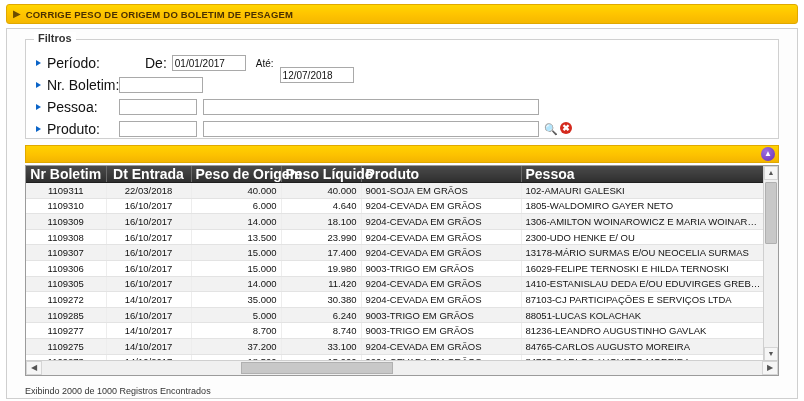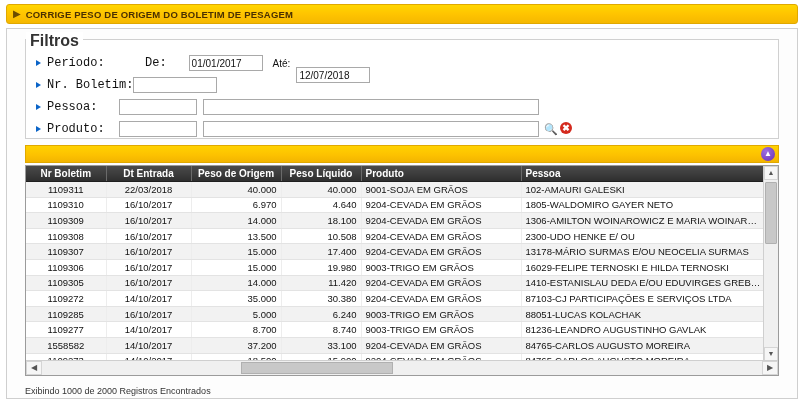--- a/index.html
+++ b/index.html
@@ -65,24 +65,24 @@
     left: 18px;
     right: 18px;
     height: 100px;
     border: 1px solid #d0d0d0;
     background: #ffffff;
     box-sizing: border-box;
   }
   .filters-legend {
     position: absolute;
     top: -8px;
-    left: 0;
+    left: 8px;
     background: #ffffff;
     padding: 0 4px;
-    font-size: 16px;
+    font-size: 11px;
     font-weight: bold;
     color: #333;
   }
   .filter-row {
     position: absolute;
     left: 10px;
     display: flex;
     align-items: center;
     height: 18px;
     font-size: 10px;
@@ -91,25 +91,24 @@
   .arrow {
     width: 0;
     height: 0;
     border-left: 5px solid #0b64c8;
     border-top: 3.5px solid transparent;
     border-bottom: 3.5px solid transparent;
     margin-right: 6px;
   }
   .flabel {
     min-width: 62px;
-    font-size: 12px;
+    font-size: 14px;
     color: #111;
-    font-family: Liberation Mono, monospace;
-  }
-  .flabel.narrow { min-width: 0; margin-right: 22px; padding-left: 36px; }
+  }
+  .flabel.narrow { min-width: 0; margin-right: 5px; padding-left: 36px; }
   .inp {
     border: 1px solid #a9a9a9;
     background: #fff;
     height: 14px;
     font-size: 10px;
     font-family: "Liberation Sans", sans-serif;
     padding: 0 2px;
     color: #111;
     box-sizing: content-box;
     outline: none;
@@ -193,21 +192,21 @@
   }
   table.grid {
     border-collapse: collapse;
     width: 740px;
     table-layout: fixed;
     font-size: 9.5px;
   }
   table.grid th {
     background: linear-gradient(to bottom, #4a4a4a 0%, #3a3a3a 60%, #2e2e2e 100%);
     color: #ffffff;
-    font-size: 10px;
+    font-size: 14px;
     font-weight: bold;
     height: 15px;
     border-right: 1px solid #6a6a6a;
     border-bottom: 1px solid #1f1f1f;
     padding: 0 4px;
     text-align: center;
     white-space: nowrap;
   }
   table.grid td {
     height: 14.6px;
@@ -381,38 +380,38 @@
               <td class="c-num">1109311</td>
               <td class="c-num">22/03/2018</td>
               <td class="c-right">40.000</td>
               <td class="c-right">40.000</td>
               <td class="c-left">9001-SOJA EM GRÃOS</td>
               <td class="c-left">102-AMAURI GALESKI</td>
             </tr>
             <tr class="row-norm">
               <td class="c-num">1109310</td>
               <td class="c-num">16/10/2017</td>
-              <td class="c-right">6.970</td>
+              <td class="c-right">6.000</td>
               <td class="c-right">4.640</td>
               <td class="c-left">9204-CEVADA EM GRÃOS</td>
               <td class="c-left">1805-WALDOMIRO GAYER NETO</td>
             </tr>
             <tr class="row-alt">
               <td class="c-num">1109309</td>
               <td class="c-num">16/10/2017</td>
               <td class="c-right">14.000</td>
               <td class="c-right">18.100</td>
               <td class="c-left">9204-CEVADA EM GRÃOS</td>
               <td class="c-left">1306-AMILTON WOINAROWICZ E MARIA WOINAROWICZ</td>
             </tr>
             <tr class="row-norm">
               <td class="c-num">1109308</td>
               <td class="c-num">16/10/2017</td>
               <td class="c-right">13.500</td>
-              <td class="c-right">10.508</td>
+              <td class="c-right">23.990</td>
               <td class="c-left">9204-CEVADA EM GRÃOS</td>
               <td class="c-left">2300-UDO HENKE E/ OU</td>
             </tr>
             <tr class="row-alt">
               <td class="c-num">1109307</td>
               <td class="c-num">16/10/2017</td>
               <td class="c-right">15.000</td>
               <td class="c-right">17.400</td>
               <td class="c-left">9204-CEVADA EM GRÃOS</td>
               <td class="c-left">13178-MÁRIO SURMAS E/OU NEOCELIA SURMAS</td>
@@ -451,21 +450,21 @@
             </tr>
             <tr class="row-norm">
               <td class="c-num">1109277</td>
               <td class="c-num">14/10/2017</td>
               <td class="c-right">8.700</td>
               <td class="c-right">8.740</td>
               <td class="c-left">9003-TRIGO EM GRÃOS</td>
               <td class="c-left">81236-LEANDRO AUGUSTINHO GAVLAK</td>
             </tr>
             <tr class="row-alt">
-              <td class="c-num">1558582</td>
+              <td class="c-num">1109275</td>
               <td class="c-num">14/10/2017</td>
               <td class="c-right">37.200</td>
               <td class="c-right">33.100</td>
               <td class="c-left">9204-CEVADA EM GRÃOS</td>
               <td class="c-left">84765-CARLOS AUGUSTO MOREIRA</td>
             </tr>
             <tr class="row-norm">
               <td class="c-num">1109273</td>
               <td class="c-num">14/10/2017</td>
               <td class="c-right">18.500</td>
@@ -490,15 +489,15 @@
         <div class="arrow-dn">▼</div>
       </div>
 
       <div class="hscroll">
         <div class="arrow-lf">◀</div>
         <div class="thumb"></div>
         <div class="arrow-rt">▶</div>
       </div>
     </div>
 
-    <div class="statusbar">Exibindo 1000 de 2000 Registros Encontrados</div>
+    <div class="statusbar">Exibindo 2000 de 1000 Registros Encontrados</div>
   </div>
 </div>
 
 </body></html>

